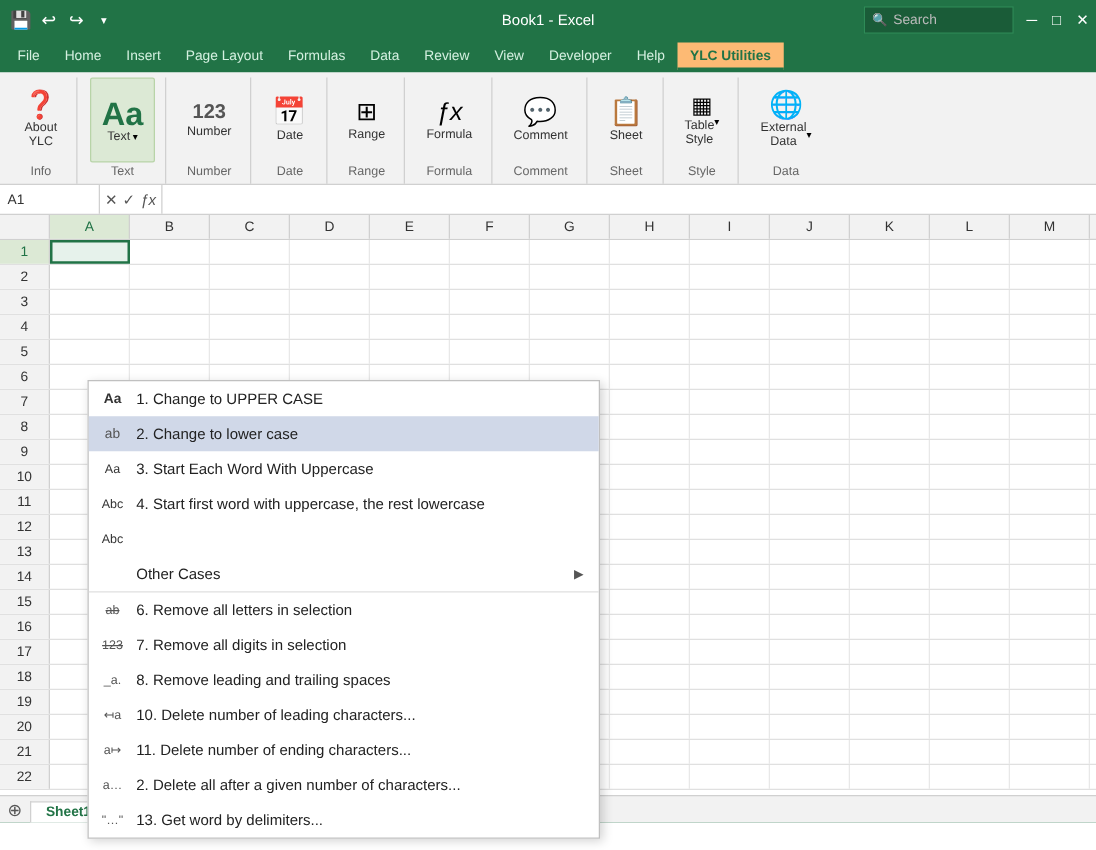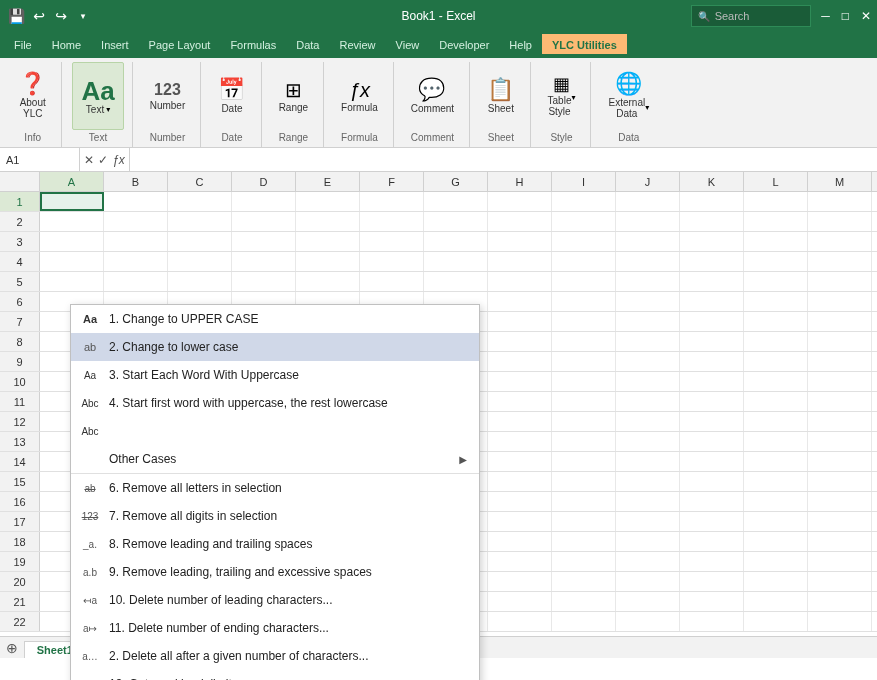--- a/index.html
+++ b/index.html
@@ -841,24 +841,20 @@
     <div class="menu-item">
       <span class="menu-item-icon" style="font-size:10px;color:#555;text-decoration:line-through">123</span>
       <span class="menu-item-label">7. Remove all digits in selection</span>
     </div>
 
     <div class="menu-item">
       <span class="menu-item-icon" style="font-size:10px;color:#555">_a.</span>
       <span class="menu-item-label">8. Remove leading and trailing spaces</span>
     </div>
 
-    <div class="menu-item">
-      <span class="menu-item-icon" style="font-size:10px;color:#555">a.b</span>
-      <span class="menu-item-label">9. Remove leading, trailing and excessive spaces</span>
-    </div>
 
     <div class="menu-item">
       <span class="menu-item-icon" style="font-size:10px;color:#555">↤a</span>
       <span class="menu-item-label">10. Delete number of leading characters...</span>
     </div>
 
     <div class="menu-item">
       <span class="menu-item-icon" style="font-size:10px;color:#555">a↦</span>
       <span class="menu-item-label">11. Delete number of ending characters...</span>
     </div>

